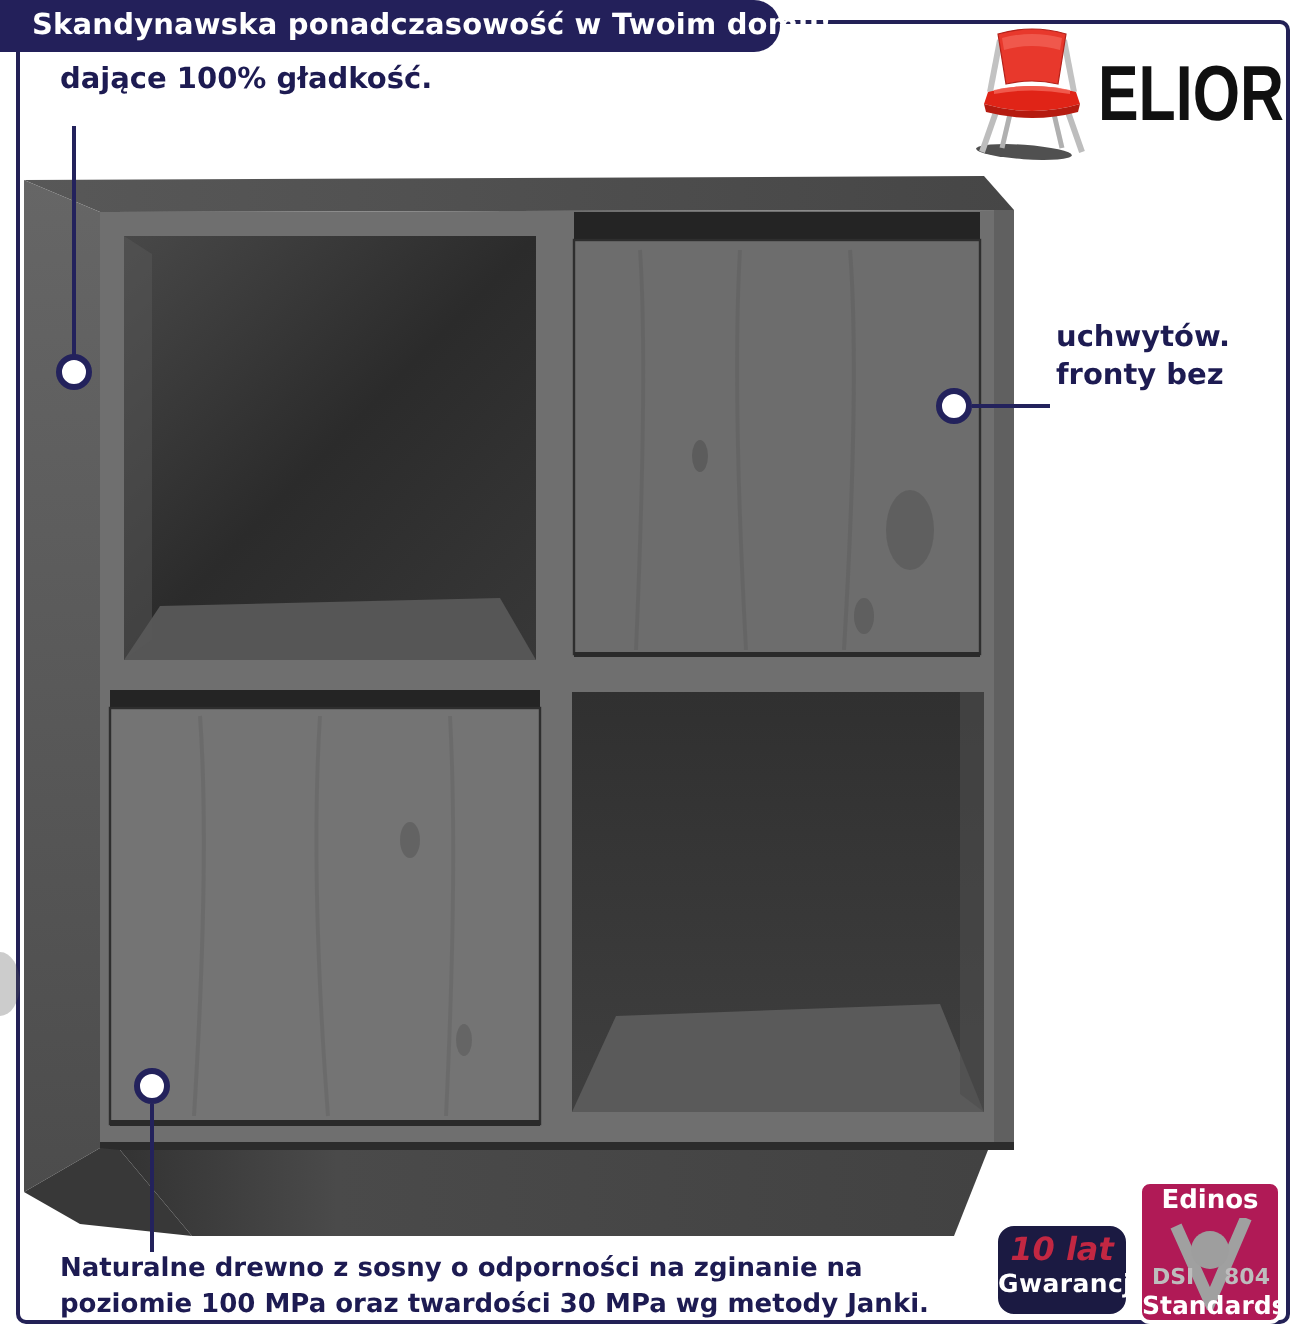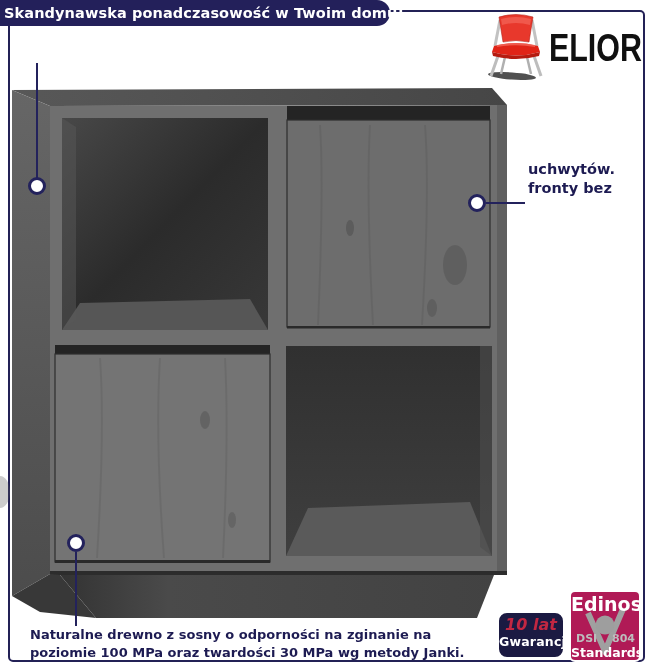--- a/index.html
+++ b/index.html
@@ -11,21 +11,21 @@
   .frame{
     position:absolute;left:8px;top:10px;width:637px;height:652px;
     border:2px solid #232156;border-radius:5px;box-sizing:border-box;z-index:1;
   }
   
   .banner{
     position:absolute;left:0;top:0;width:390px;height:26px;background:#23205a;
     border-radius:0 13px 13px 0;z-index:6;display:flex;align-items:center;
   }
   .banner span{
-    color:#ffffff;font-size:14.5px;font-weight:bold;padding-left:4px;white-space:nowrap;
+    color:#ffffff;font-size:14.5px;font-weight:bold;padding-left:16px;white-space:nowrap;
     letter-spacing:.1px;
   }
   
   .brand-name{
     position:absolute;left:549px;top:26px;z-index:6;
     font-family:"Liberation Sans",sans-serif;font-size:39px;font-weight:bold;color:#101010;
     transform:scaleX(.78);transform-origin:left top;letter-spacing:0px;
   }
   .chair{position:absolute;left:486px;top:14px;z-index:6;}
   
@@ -41,21 +41,21 @@
     position:absolute;left:497px;top:611px;width:68px;height:48px;background:#1b1a42;
     border:2px solid #ffffff;border-radius:10px;z-index:7;text-align:center;box-sizing:border-box;
   }
   .warranty-top{font-size:16px;font-weight:bold;font-style:italic;color:#c22742;margin-top:2px;line-height:19px;}
   .warranty-bottom{font-size:12.5px;font-weight:bold;color:#ffffff;line-height:15px;letter-spacing:.2px;}
   
   .badge-edinos{
     position:absolute;left:569px;top:590px;width:72px;height:72px;background:#b01a56;
     border:2px solid #ffffff;border-radius:6px;z-index:7;box-sizing:border-box;overflow:hidden;
   }
-  .edinos-title{position:absolute;left:0;right:0;top:1px;text-align:center;color:#fff;font-size:19px;font-weight:bold;}
+  .edinos-title{position:absolute;left:0;right:0;top:1px;text-align:center;color:#fff;font-size:13px;font-weight:bold;}
   .edinos-v{position:absolute;left:10px;top:17px;}
   .edinos-left{position:absolute;left:5px;bottom:15px;color:#bdbdbd;font-size:11px;font-weight:bold;margin-top:31px;}
   .edinos-right{position:absolute;right:4px;bottom:15px;color:#bdbdbd;font-size:11px;font-weight:bold;}
   .edinos-bottom{position:absolute;left:0;right:0;bottom:0px;text-align:center;color:#fff;font-size:12.5px;font-weight:bold;}
 </style>
 </head>
 <body>
 
 <div id="stage">
 
@@ -150,20 +150,21 @@
 
     <path d="M37,63 L37,178" stroke="#23225c" stroke-width="2" fill="none"></path>
     <circle cx="37" cy="186" r="7.5" fill="#ffffff" stroke="#23225c" stroke-width="3"></circle>
     <path d="M486,203 L525,203" stroke="#23225c" stroke-width="2" fill="none"></path>
     <circle cx="477" cy="203" r="7.5" fill="#ffffff" stroke="#23225c" stroke-width="3"></circle>
     <path d="M76,552 L76,626" stroke="#23225c" stroke-width="2" fill="none"></path>
     <circle cx="76" cy="543" r="7.5" fill="#ffffff" stroke="#23225c" stroke-width="3"></circle>
   </svg>
 
   <div class="callout c1">
+    <div>dające 100% gładkość.</div>
   </div>
   <div class="callout c2">
     <div>uchwytów.</div>
     <div>fronty bez</div>
   </div>
   <div class="callout c3">
     <div>Naturalne drewno z sosny o odporności na zginanie na</div>
     <div>poziomie 100 MPa oraz twardości 30 MPa wg metody Janki.</div>
   </div>
 

